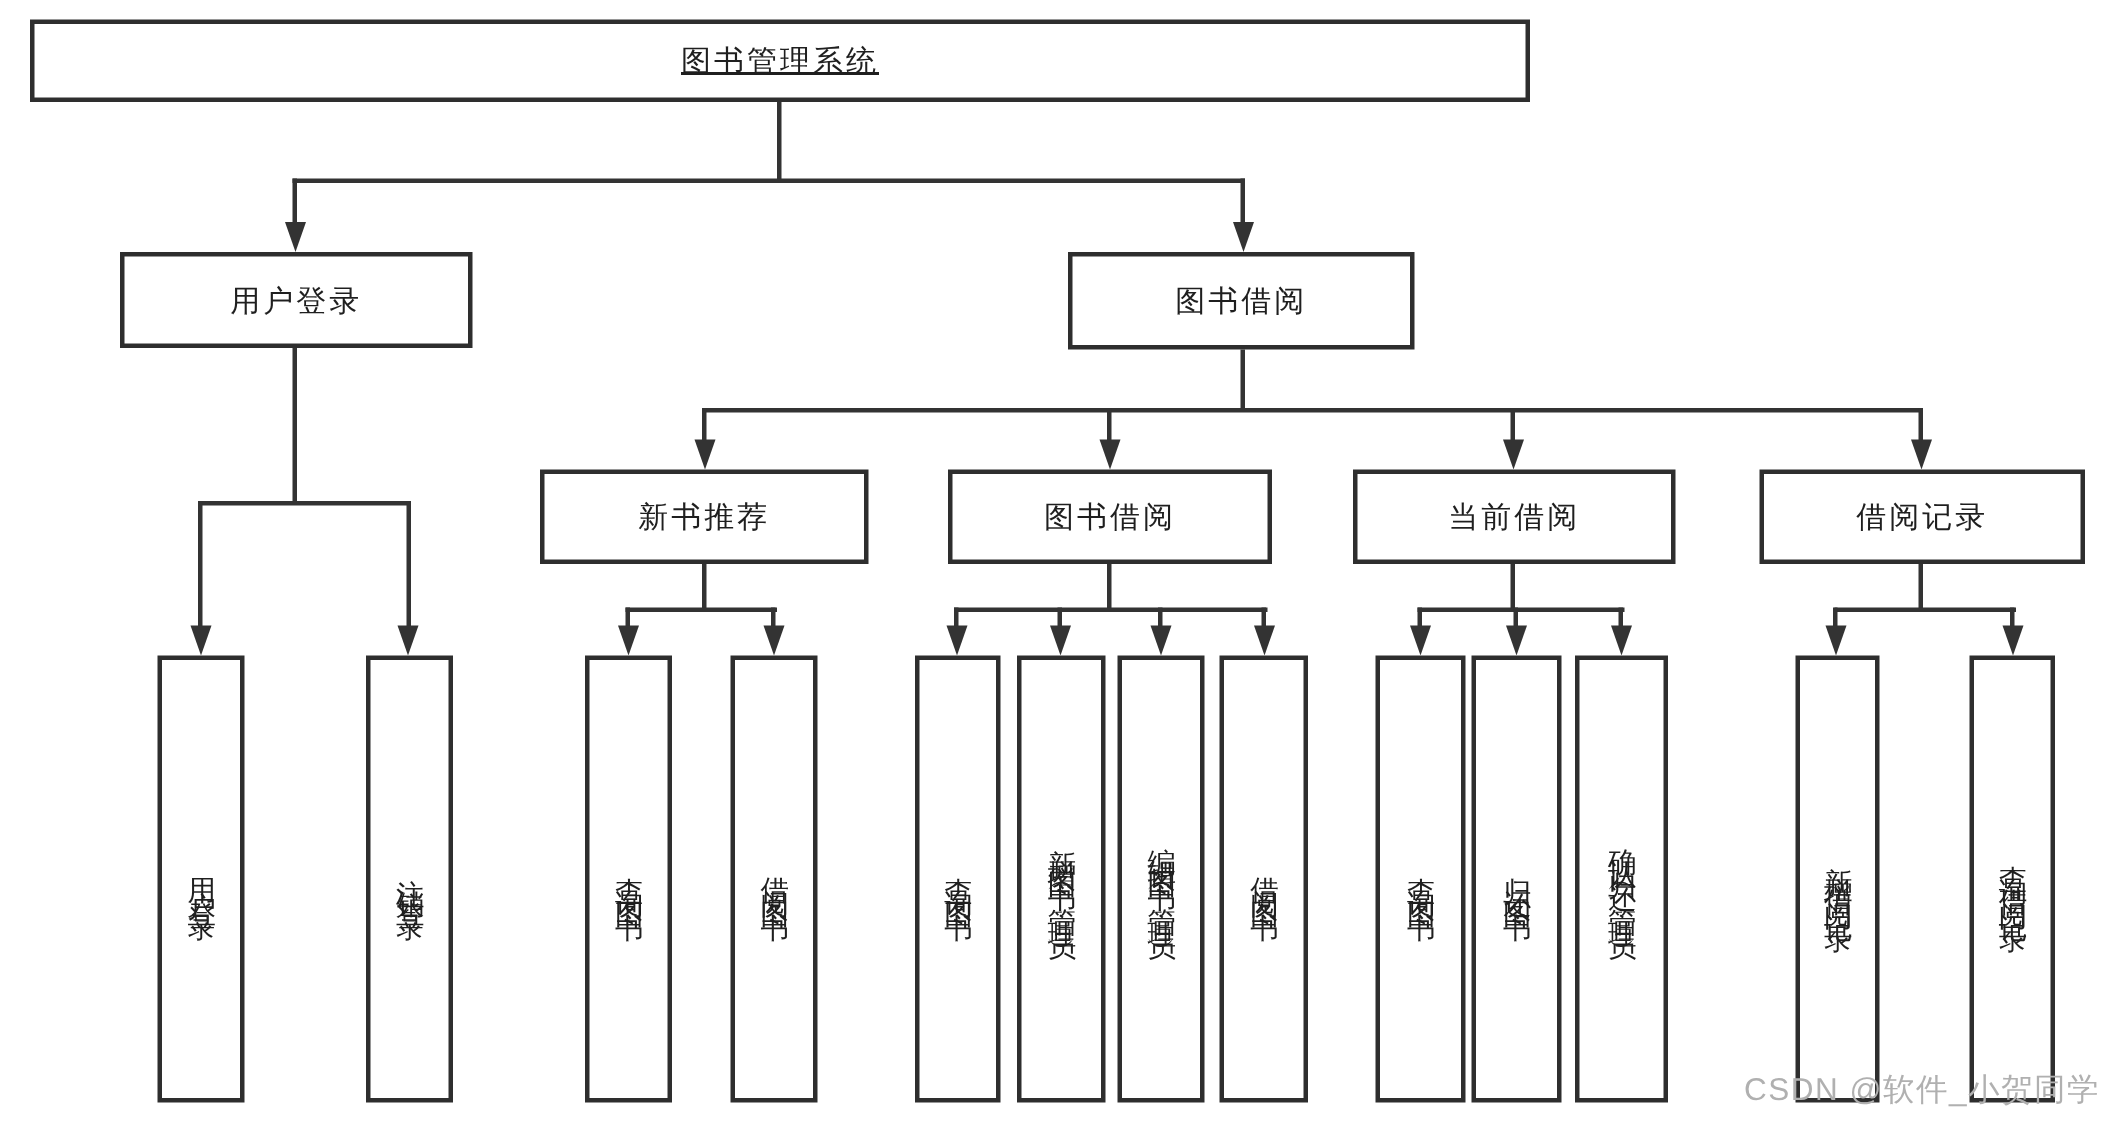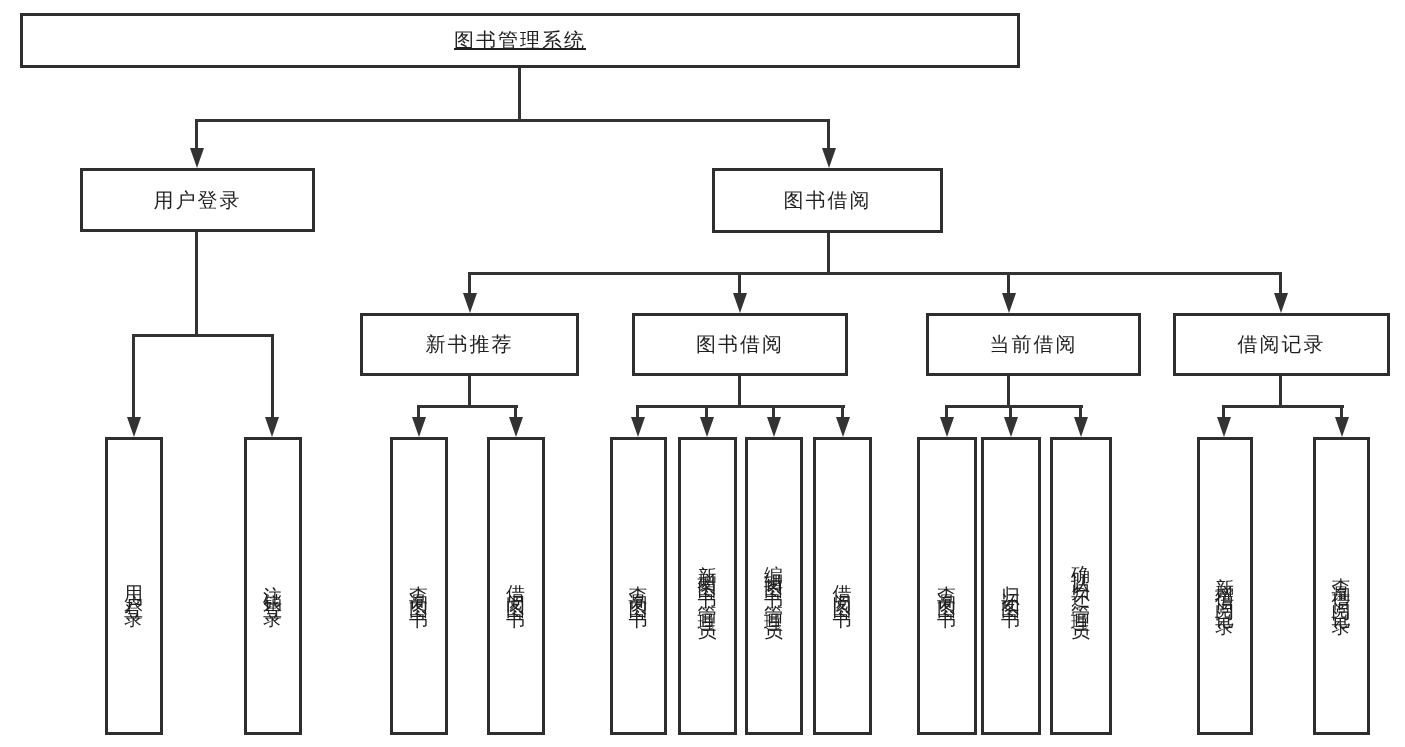--- a/index.html
+++ b/index.html
@@ -74,21 +74,21 @@
   <div class="arr" style="left:463px;top:293px;"></div>
   <div class="vline" style="left:738px;top:272px;height:23px;"></div>
   <div class="arr" style="left:733px;top:293px;"></div>
   <div class="vline" style="left:1007px;top:272px;height:23px;"></div>
   <div class="arr" style="left:1002px;top:293px;"></div>
   <div class="vline" style="left:1279px;top:272px;height:23px;"></div>
   <div class="arr" style="left:1274px;top:293px;"></div>
 
   <div class="box" style="left:632px;top:313px;width:216px;height:63px;">图书借阅</div>
   <div class="box" style="left:360px;top:313px;width:219px;height:63px;">新书推荐</div>
-  <div class="box" style="left:902px;top:313px;width:215px;height:63px;margin-left:24px;">当前借阅</div>
+  <div class="box" style="left:902px;top:313px;width:215px;height:63px;">当前借阅</div>
   <div class="box" style="left:1173px;top:313px;width:217px;height:63px;">借阅记录</div>
 
   <div class="vline" style="left:468px;top:376px;height:31px;"></div>
   <div class="vline" style="left:738px;top:376px;height:31px;"></div>
   <div class="vline" style="left:1007px;top:376px;height:31px;"></div>
   <div class="vline" style="left:1279px;top:376px;height:31px;"></div>
 
   <div class="hline" style="left:417px;top:405px;width:101px;"></div>
   <div class="hline" style="left:636px;top:405px;width:209px;"></div>
   <div class="hline" style="left:945px;top:405px;width:138px;"></div>
@@ -131,14 +131,15 @@
   <div class="box vbox" style="left:745px;top:437px;width:58px;height:298px;">编辑图书（管理员）</div>
   <div class="box vbox" style="left:813px;top:437px;width:59px;height:298px;">借阅图书</div>
 
   <div class="box vbox" style="left:917px;top:437px;width:60px;height:298px;">查询图书</div>
   <div class="box vbox" style="left:981px;top:437px;width:60px;height:298px;">归还图书</div>
   <div class="box vbox" style="left:1050px;top:437px;width:62px;height:298px;">确认归还（管理员）</div>
 
   <div class="box vbox" style="left:1197px;top:437px;width:56px;height:298px;">新增借阅记录</div>
   <div class="box vbox" style="left:1313px;top:437px;width:57px;height:298px;">查询借阅记录</div>
 
+  <div class="watermark">CSDN @软件_小贺同学</div>
 
 </div>
 
 </body></html>

